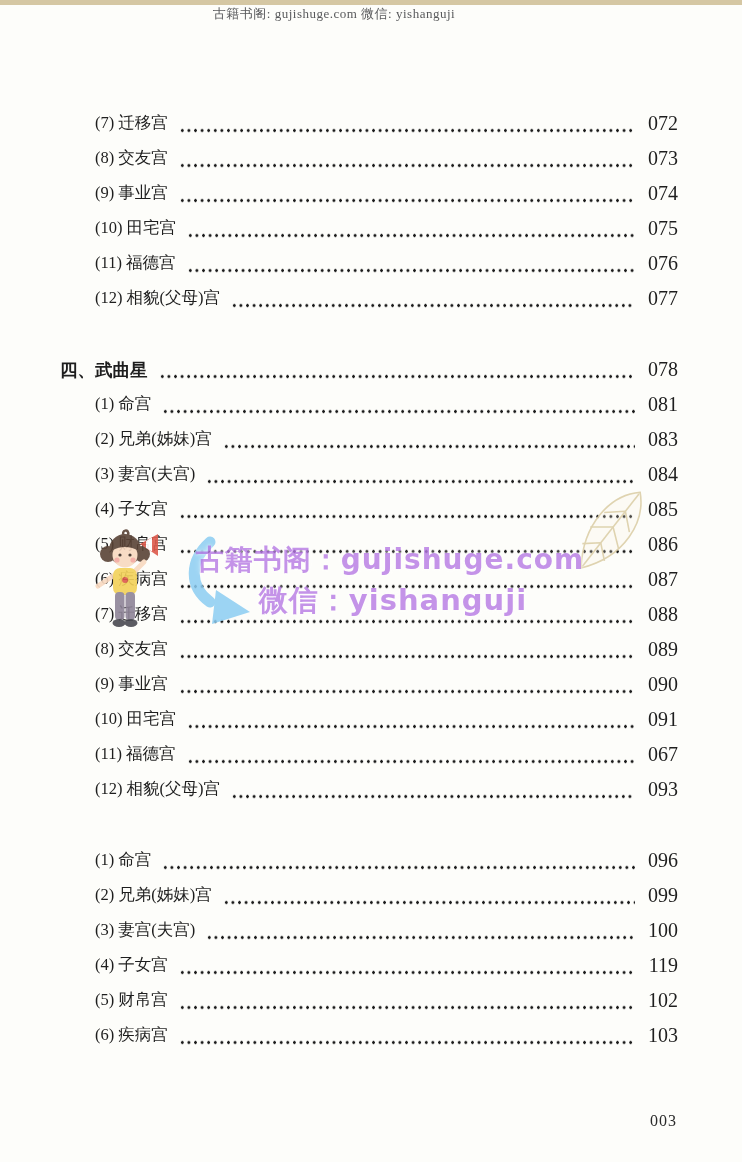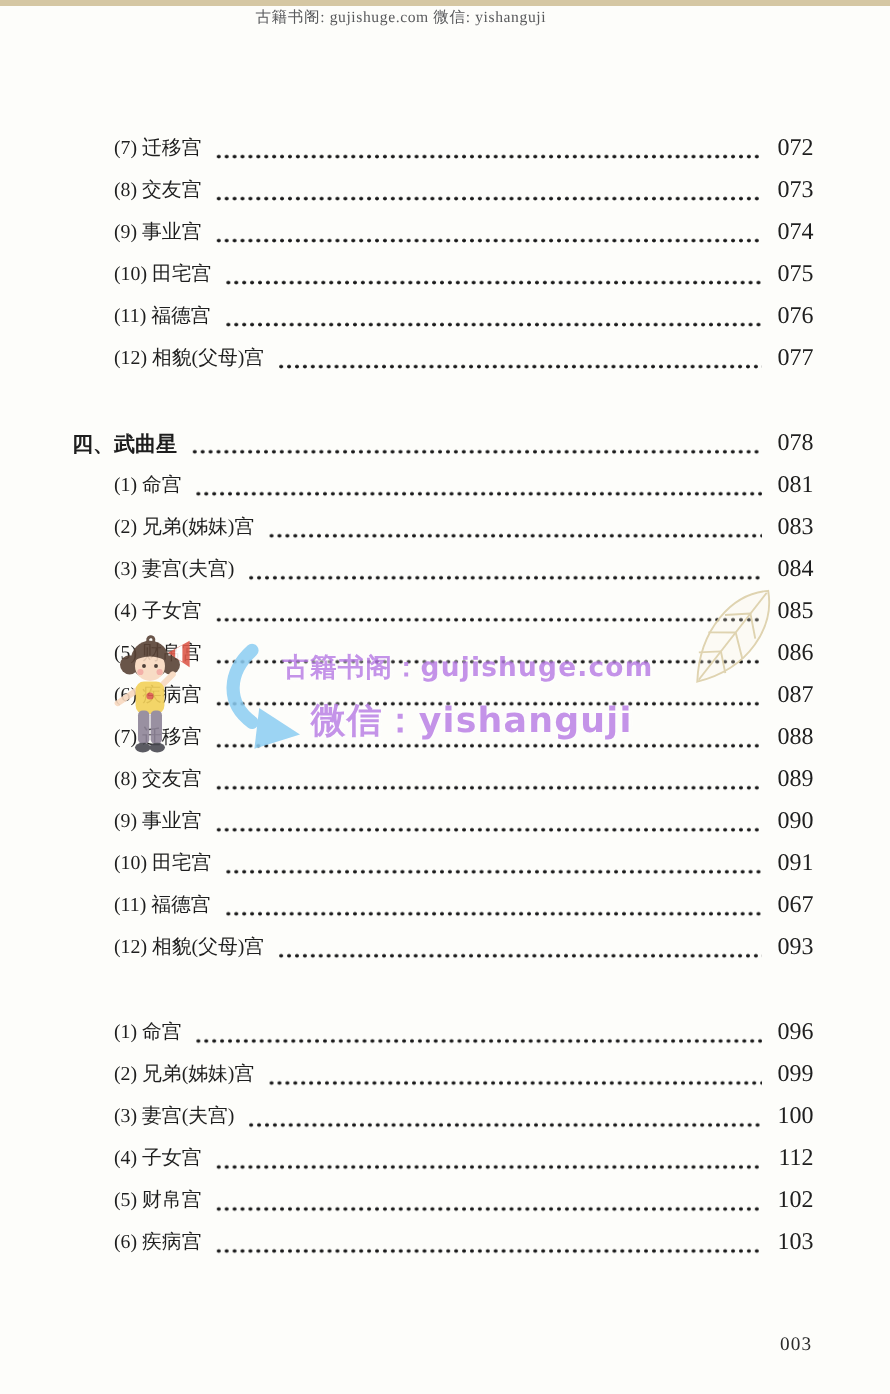--- a/index.html
+++ b/index.html
@@ -38,21 +38,21 @@
   .toc-page { min-width: 34px; text-align: right; font-size: 20px; white-space: nowrap; }
 
   
   .wm-line {
     position: absolute; white-space: nowrap;
     font-family: "DejaVu Sans", sans-serif; font-weight: bold;
     color: #b679e4; opacity: .8; letter-spacing: 1px;
     text-shadow: 0 0 3px rgba(255,255,255,.85), 0 0 6px rgba(255,255,255,.6);
     transform: translateX(-50%);
   }
-  .wm-line1 { left: 390px; top: 541px; font-size: 22px; }
+  .wm-line1 { left: 390px; top: 541px; font-size: 28px; }
   .wm-line2 { left: 393px; top: 581px; font-size: 29px; }
   .wm-mascot { position: absolute; left: 80px; top: 528px; width: 92px; height: 108px; opacity: .9; }
   .wm-arrow  { position: absolute; left: 186px; top: 536px; width: 78px; height: 96px; opacity: .85; }
   .wm-leaf   { position: absolute; left: 560px; top: 478px; width: 100px; height: 106px; opacity: .9; }
 
   .page-number {
     position: absolute; top: 1112px; right: 65px;
     font-size: 16px; color: #2a2a2a; letter-spacing: 1px;
   }
 </style>
@@ -175,21 +175,21 @@
         <span class="toc-page">099</span>
       </div>
       <div class="toc-row toc-entry">
         <span class="toc-label">(3) 妻宫(夫宫)</span>
         <span class="leader"></span>
         <span class="toc-page">100</span>
       </div>
       <div class="toc-row toc-entry">
         <span class="toc-label">(4) 子女宫</span>
         <span class="leader"></span>
-        <span class="toc-page">112</span>
+        <span class="toc-page">119</span>
       </div>
       <div class="toc-row toc-entry">
         <span class="toc-label">(5) 财帛宫</span>
         <span class="leader"></span>
         <span class="toc-page">102</span>
       </div>
       <div class="toc-row toc-entry">
         <span class="toc-label">(6) 疾病宫</span>
         <span class="leader"></span>
         <span class="toc-page">103</span>

